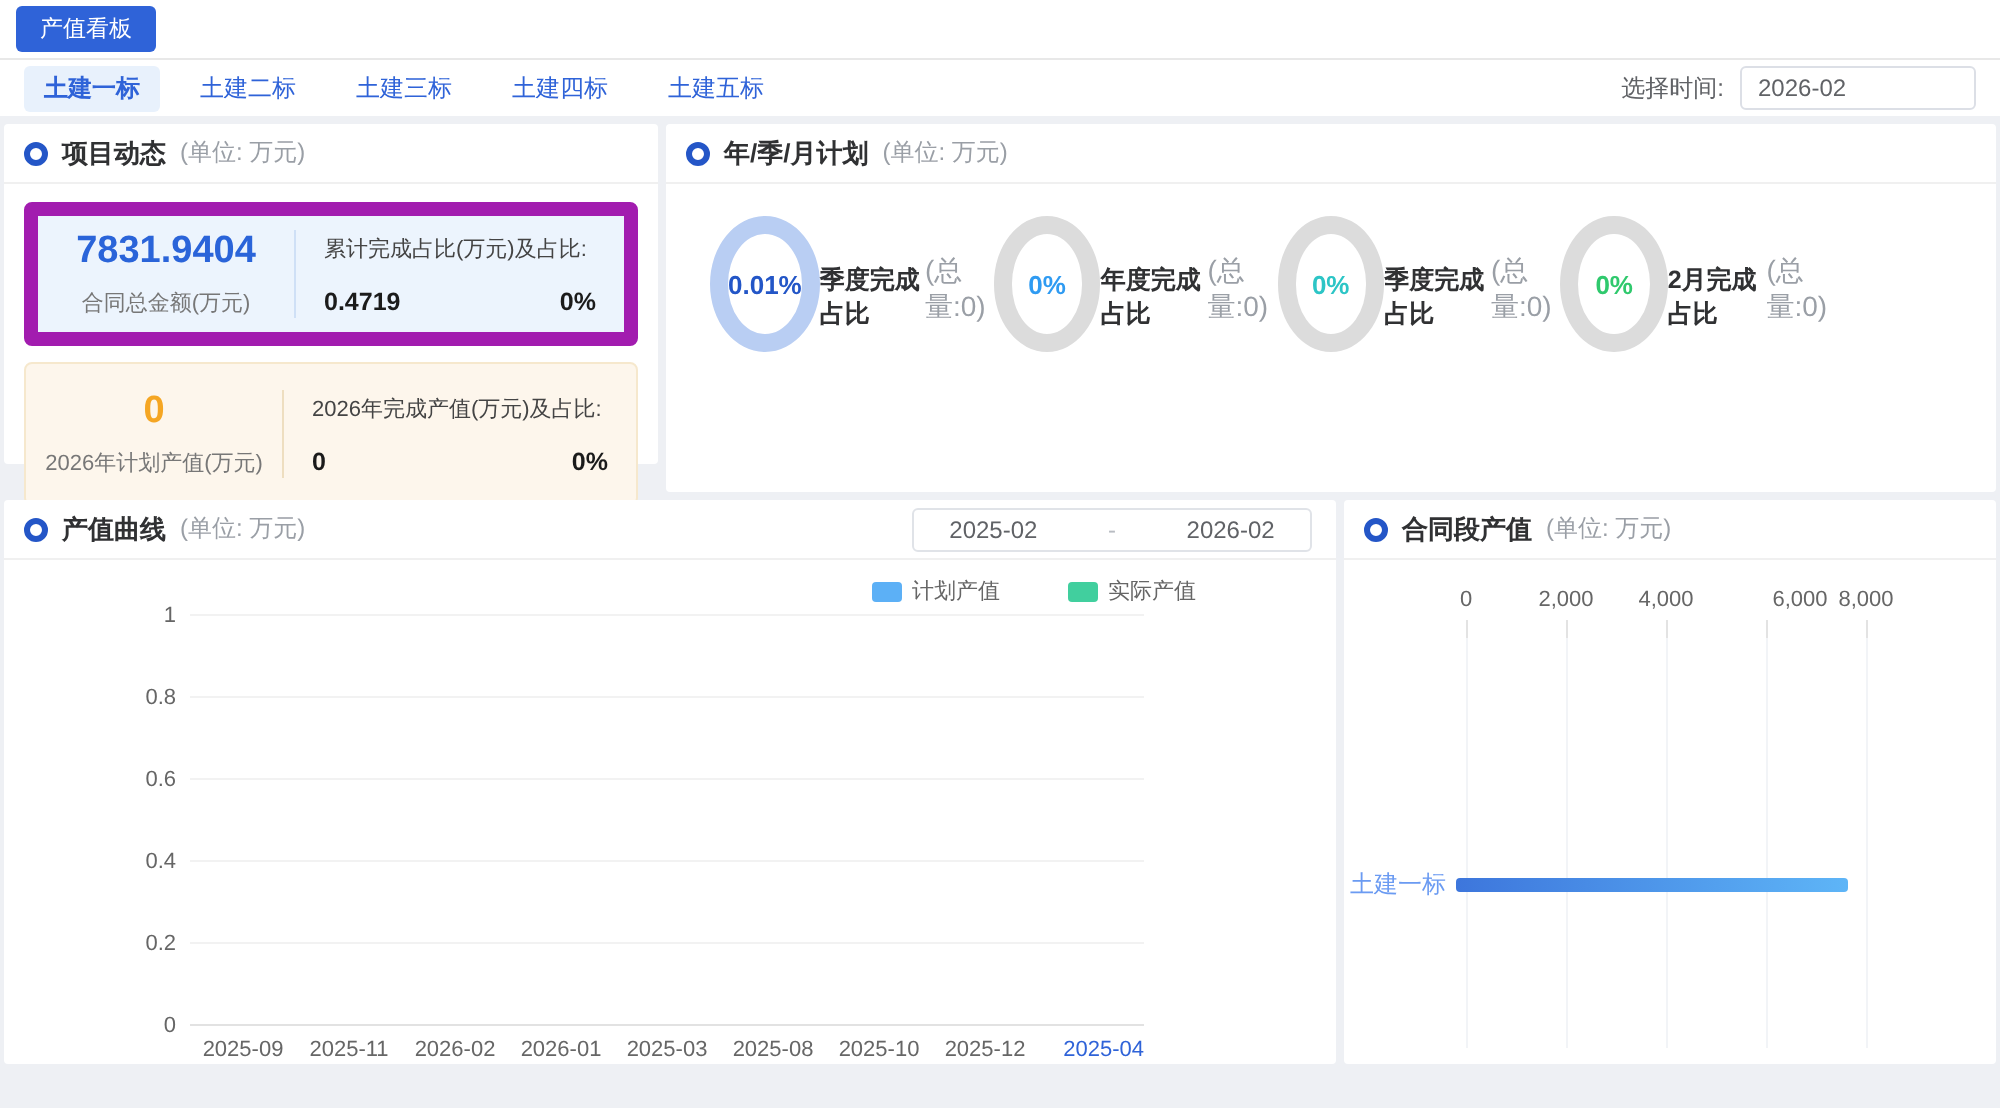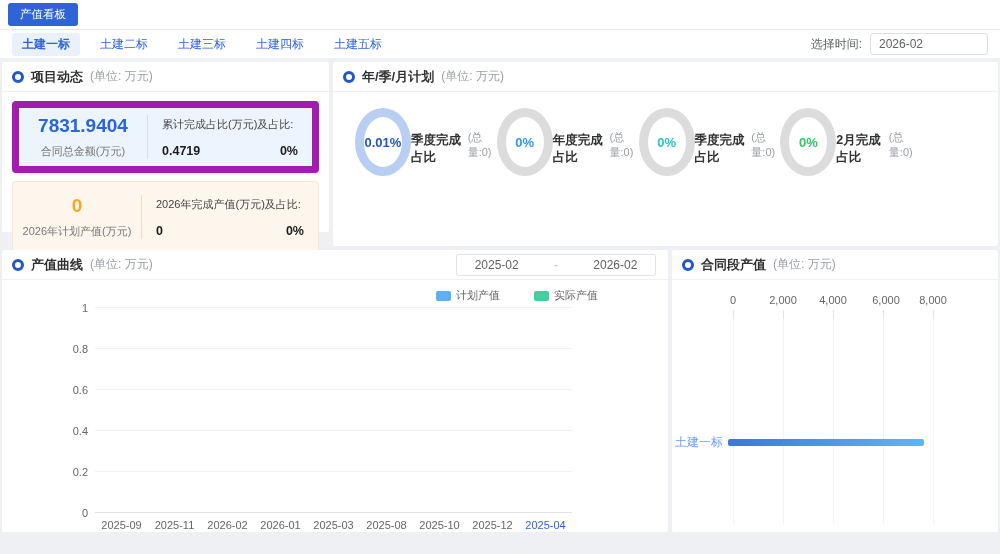--- a/index.html
+++ b/index.html
@@ -49,21 +49,21 @@
   .sc-right-row { display:flex; justify-content:space-between; margin-top:12px; }
   .sc-right-row span { font-size:12.5px; font-weight:bold; color:#1b1b1b; }
 
   
   .p-plan { flex:1; height:184px; }
   .p-plan .body { display:flex; justify-content:space-between; padding:16px 80px 0 22px; }
   .donut-item { display:flex; flex-direction:row; align-items:center; }
   .donut-ring { width:68px; height:68px; border-radius:50%; border:9px solid #dcdcdc; display:flex; align-items:center; justify-content:center; }
   .donut-pct { font-size:13px; font-weight:bold; }
   .donut-label { font-size:12.5px; font-weight:bold; color:#303133; margin-top:14px; }
-  .donut-sub { font-size:11px; color:#9a9fa6; margin-top:5px; }
+  .donut-sub { font-size:14px; color:#9a9fa6; margin-top:5px; }
 
   
   .p-curve { width:666px; height:282px; }
   .p-curve .panel-hd { justify-content:space-between; }
   .hd-left { display:flex; align-items:center; gap:7px; }
   .range-box { width:200px; height:22px; border:1px solid #e0e3e8; border-radius:3px; display:flex; align-items:center; justify-content:space-around; font-size:12px; color:#606266; margin-right:2px; }
   .legend-row { display:flex; justify-content:flex-end; padding:8px 70px 0 0; gap:14px; }
   .legend-item { display:flex; align-items:center; gap:5px; cursor:pointer;padding-left:20px; }
   .legend-swatch { width:15px; height:10px; border-radius:2px; background:#5cb0f6; }
   .legend-label { font-size:11px; color:#666; }
@@ -229,36 +229,36 @@
         <div class="gridline axis" style="top:205px"></div>
         <div class="x-row">
           <span class="x-tick">2025-09</span>
           <span class="x-tick">2025-11</span>
           <span class="x-tick">2026-02</span>
           <span class="x-tick">2026-01</span>
           <span class="x-tick">2025-03</span>
           <span class="x-tick">2025-08</span>
           <span class="x-tick">2025-10</span>
           <span class="x-tick">2025-12</span>
-          <span class="x-tick" style="color: rgb(47, 99, 216);">2025-04</span>
+          <span class="x-tick" style="color: rgb(47, 99, 216); text-align: right;">2025-04</span>
         </div>
       </div>
     </div>
 
     <div class="panel p-contract">
       <div class="panel-hd">
         <span class="bullet"></span>
         <span class="panel-title">合同段产值</span>
         <span class="panel-unit">(单位: 万元)</span>
       </div>
       <div class="hbar-plot">
         <span class="hx-tick" style="left:61px">0</span>
         <span class="hx-tick" style="left:111px">2,000</span>
         <span class="hx-tick" style="left:161px">4,000</span>
-        <span class="hx-tick" style="left:214px">6,000</span>
+        <span class="hx-tick" style="left:228px">6,000</span>
         <span class="hx-tick" style="left:261px">8,000</span>
         <div class="vtick" style="left:61px"></div>
         <div class="vtick" style="left:111px"></div>
         <div class="vtick" style="left:161px"></div>
         <div class="vtick" style="left:211px"></div>
         <div class="vtick" style="left:261px"></div>
         <div class="vgrid" style="left:61px"></div>
         <div class="vgrid" style="left:111px"></div>
         <div class="vgrid" style="left:161px"></div>
         <div class="vgrid" style="left:211px"></div>

